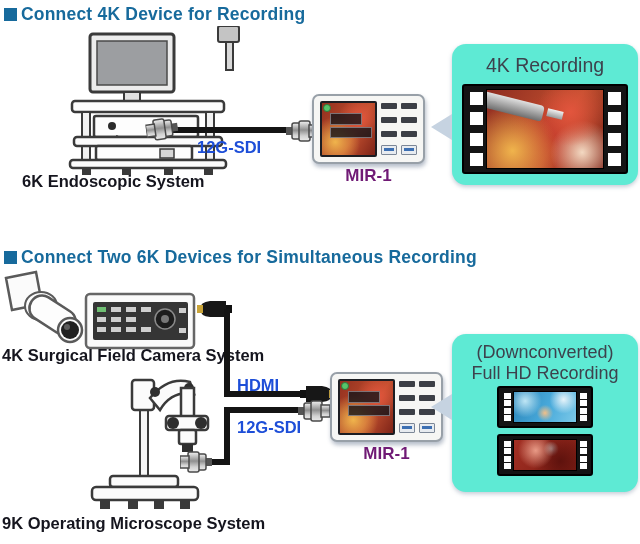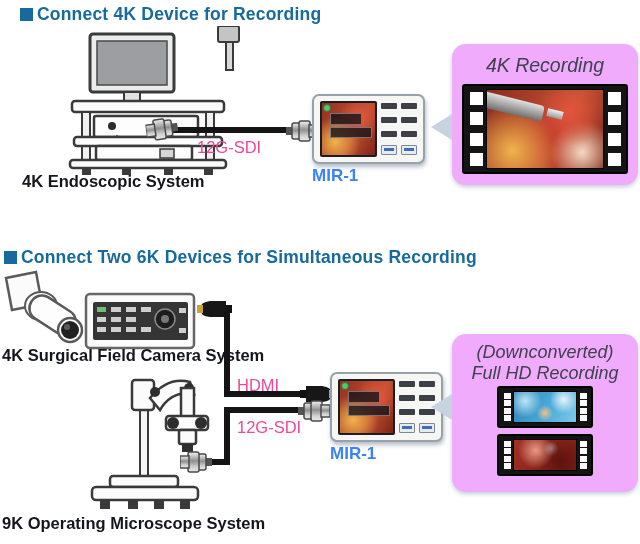--- a/index.html
+++ b/index.html
@@ -6,28 +6,28 @@
   body{width:640px;height:544px;overflow:hidden;font-family:"Liberation Sans",sans-serif;}
   #canvas{position:relative;width:640px;height:544px;background:#fff;}
 
   
   .heading{position:absolute;display:flex;align-items:center;gap:4px;
     color:#176a9c;font-size:17.5px;font-weight:700;letter-spacing:.2px;white-space:nowrap;}
   .bullet{width:13px;height:13px;background:#176a9c;display:inline-block;flex:0 0 auto;}
 
   
   .dev-label{position:absolute;color:#15151e;font-size:16.5px;font-weight:700;white-space:nowrap;}
-  .cable-label{position:absolute;color:#ec4899;font-size:16.5px;font-weight:400;white-space:nowrap;}
-  .mir-label{position:absolute;color:#3b82f6;font-size:17px;font-weight:700;text-align:left;width:113px;}
+  .cable-label{position:absolute;color:#1d4ed8;font-size:16.5px;font-weight:700;white-space:nowrap;}
+  .mir-label{position:absolute;color:#701a75;font-size:17px;font-weight:700;text-align:center;width:113px;}
 
   
   .cable{position:absolute;background:#141414;}
 
   
-  .callout{position:absolute;background:#f0abfc;border-radius:14px;box-shadow:0 2px 4px rgba(90,110,140,.35);font-style:italic;}
+  .callout{position:absolute;background:#5eead4;border-radius:14px;box-shadow:0 2px 4px rgba(90,110,140,.35);}
   .callout .tail{position:absolute;left:-21px;width:0;height:0;
     border-top:13px solid transparent;border-bottom:13px solid transparent;border-right:21px solid #c6d3e1;}
   .callout-title{position:absolute;left:0;right:0;text-align:center;color:#3d424d;font-weight:400;}
   .t1{font-size:19.5px;}
   .t2{font-size:18px;line-height:1.18;}
 
   
   .strip{position:absolute;display:flex;background:#141414;border:2px solid #000;border-radius:3px;padding:3px 2px;box-sizing:border-box;}
   .holes{display:flex;flex-direction:column;justify-content:space-between;align-items:center;}
   .strip.big .holes{width:20px;padding:3px 0;}
@@ -88,21 +88,21 @@
       <stop offset="0%" stop-color="#f2f2f2"></stop>
         <stop offset="45%" stop-color="#8f8f8f"></stop>
       <stop offset="75%" stop-color="#d2d2d2"></stop>
         <stop offset="100%" stop-color="#eaeaea"></stop>
     </linearGradient>
   </defs>
 </svg>
 
 <div id="canvas">
 
-  <div class="heading" style="left:20px;top:4px;">
+  <div class="heading" style="left:4px;top:4px;">
     <span class="bullet"></span>
     <span>Connect 4K Device for Recording</span>
   </div>
 
   <svg class="conn" style="left:60px;top:26px;" width="195" height="150" viewBox="0 0 195 150">
     <rect x="166" y="4" width="7" height="40" fill="#d9d9d9" stroke="#3a3a3a" stroke-width="2"></rect>
     <rect x="158" y="0" width="21" height="16" rx="2" fill="#c4c4c4" stroke="#3a3a3a" stroke-width="2"></rect>
     <rect x="30" y="8" width="84" height="58" rx="3" fill="#ececec" stroke="#3a3a3a" stroke-width="3"></rect>
     <rect x="37" y="15" width="70" height="44" fill="#9c9ea1" stroke="#4a4a4a" stroke-width="1.5"></rect>
     <rect x="64" y="66" width="16" height="9" fill="#e2e2e2" stroke="#3a3a3a" stroke-width="2"></rect>
@@ -114,21 +114,21 @@
     <path d="M56,110 q22,13 46,1" fill="none" stroke="#2b2b2b" stroke-width="2.5"></path>
     <rect x="14" y="111" width="148" height="9" rx="3" fill="#fbfbfb" stroke="#3a3a3a" stroke-width="2.5"></rect>
     <rect x="36" y="120" width="96" height="14" rx="2" fill="#fdfdfd" stroke="#3a3a3a" stroke-width="2.5"></rect>
     <rect x="100" y="123" width="14" height="9" fill="#d6d6d6" stroke="#3a3a3a" stroke-width="1.5"></rect>
     <rect x="10" y="134" width="156" height="8" rx="3" fill="#fbfbfb" stroke="#3a3a3a" stroke-width="2.5"></rect>
     <rect x="22" y="142" width="9" height="7" fill="#3a3a3a"></rect>
     <rect x="62" y="142" width="9" height="7" fill="#3a3a3a"></rect>
     <rect x="104" y="142" width="9" height="7" fill="#3a3a3a"></rect>
     <rect x="144" y="142" width="9" height="7" fill="#3a3a3a"></rect>
   </svg>
-  <div class="dev-label" style="left:22px;top:172px;">4K Endoscopic System</div>
+  <div class="dev-label" style="left:22px;top:172px;">6K Endoscopic System</div>
 
   <div class="cable" style="left:170px;top:127px;width:126px;height:6px;"></div>
   <svg class="conn" style="left:146px;top:117px;transform:rotate(-8deg);" width="32" height="24" viewBox="0 0 32 24">
     <g transform="translate(32,0) scale(-1,1)">
       <rect x="0" y="8" width="7" height="8" fill="#555"></rect>
       <rect x="6" y="4" width="8" height="16" rx="2" fill="url(#metalGrad)" stroke="#4a4a4a" stroke-width="1.5"></rect>
       <rect x="13" y="2" width="11" height="20" rx="2" fill="url(#metalGrad)" stroke="#4a4a4a" stroke-width="1.5"></rect>
       <rect x="23" y="6" width="9" height="12" fill="url(#metalGrad)" stroke="#4a4a4a" stroke-width="1.5"></rect>
     </g>
   </svg>

